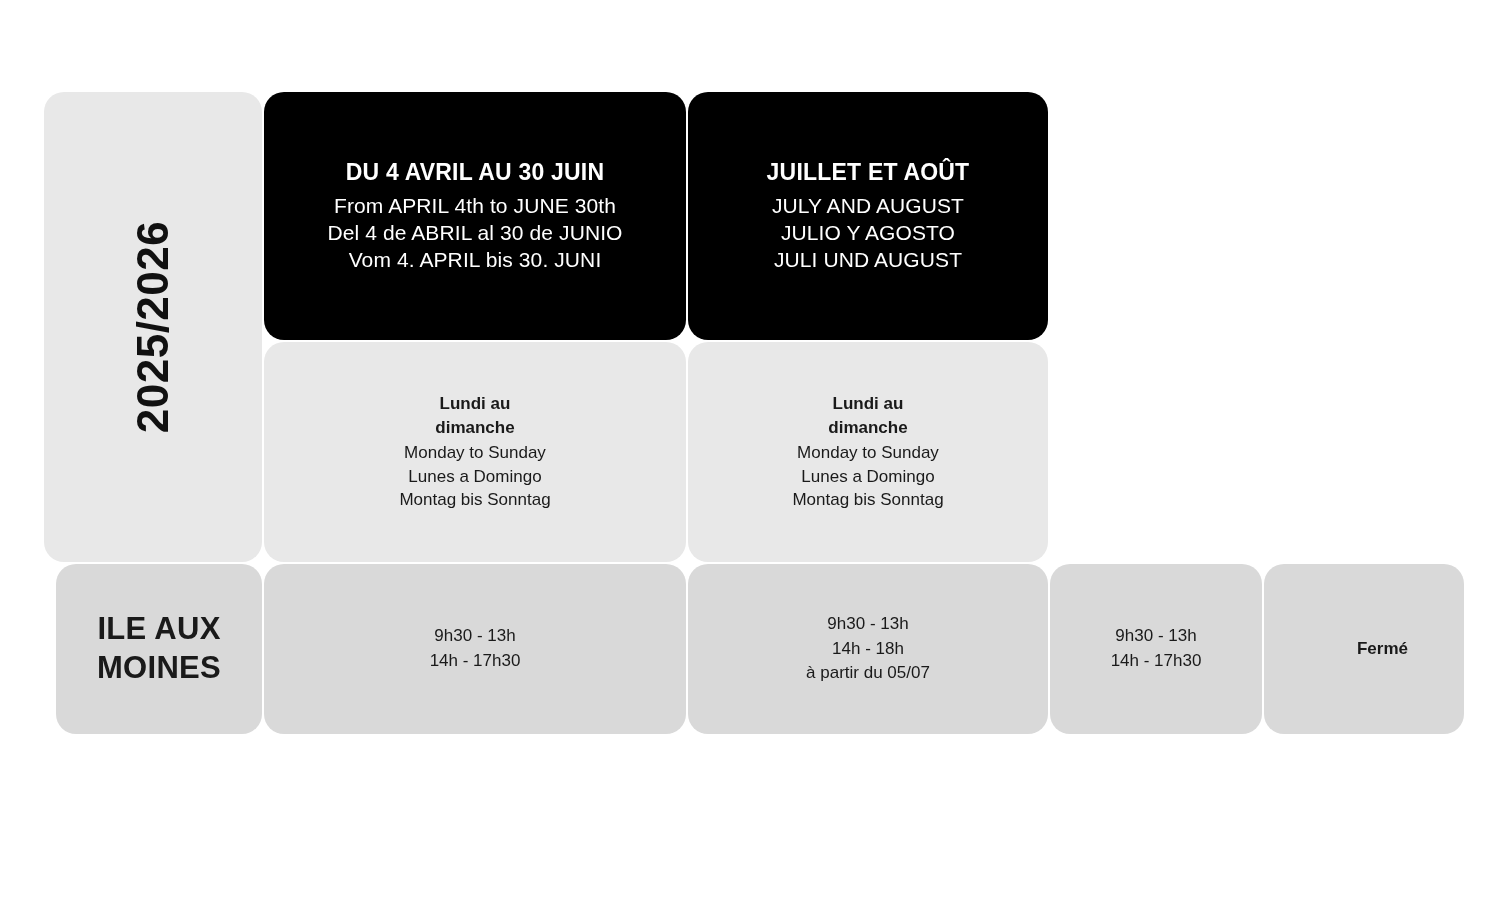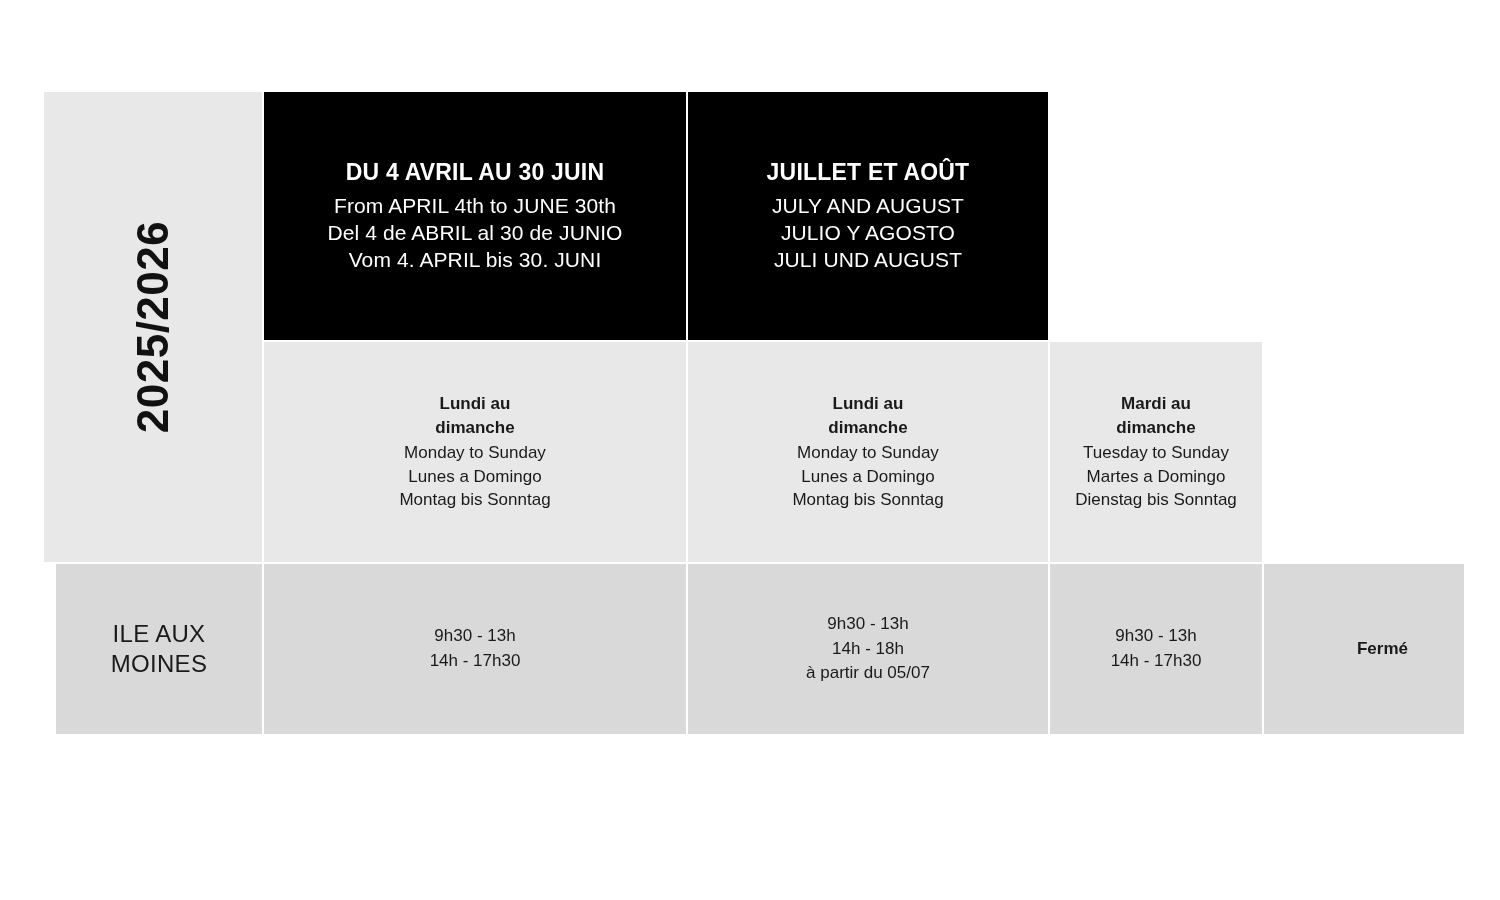--- a/index.html
+++ b/index.html
@@ -33,20 +33,21 @@
   }
 
   .cell {
     box-sizing: border-box;
     display: flex;
     flex-direction: column;
     align-items: center;
     justify-content: center;
     text-align: center;
     padding: 8px 10px;
+    border-radius: 20px;
   }
 
   
   .season-cell {
     grid-column: 1;
     grid-row: 1 / span 2;
     background: #e8e8e8;
     position: relative;
     overflow: hidden;
   }
@@ -91,22 +92,22 @@
   }
   .days-cell .d-line {
     font-size: 17px;
   }
 
   
   .site-cell {
     grid-column: 1;
     grid-row: 3;
     background: #d9d9d9;
-    font-size: 24px;
-    font-weight: normal;
+    font-size: 31px;
+    font-weight: bold;
     line-height: 1.25;
     letter-spacing: 0.3px;
     margin-left: 12px;
   }
 
   
   .hours-cell {
     background: #d9d9d9;
     font-size: 17px;
     line-height: 1.45;
@@ -148,26 +149,20 @@
       <div class="d-line">Montag bis Sonntag</div>
     </div>
 
     <div class="cell days-cell" style="grid-column:3; grid-row:2;">
       <div class="d-title">Lundi au dimanche</div>
       <div class="d-line">Monday to Sunday</div>
       <div class="d-line">Lunes a Domingo</div>
       <div class="d-line">Montag bis Sonntag</div>
     </div>
 
-    <div class="cell days-cell" style="grid-column:4; grid-row:2;">
-      <div class="d-title">Mardi au dimanche</div>
-      <div class="d-line">Tuesday to Sunday</div>
-      <div class="d-line">Martes a Domingo</div>
-      <div class="d-line">Dienstag bis Sonntag</div>
-    </div>
 
 
     <div class="cell site-cell">
       <div>ILE AUX MOINES</div>
     </div>
 
     <div class="cell hours-cell" style="grid-column:2; grid-row:3;">
       <div>9h30 - 13h</div>
       <div>14h - 17h30</div>
     </div>

